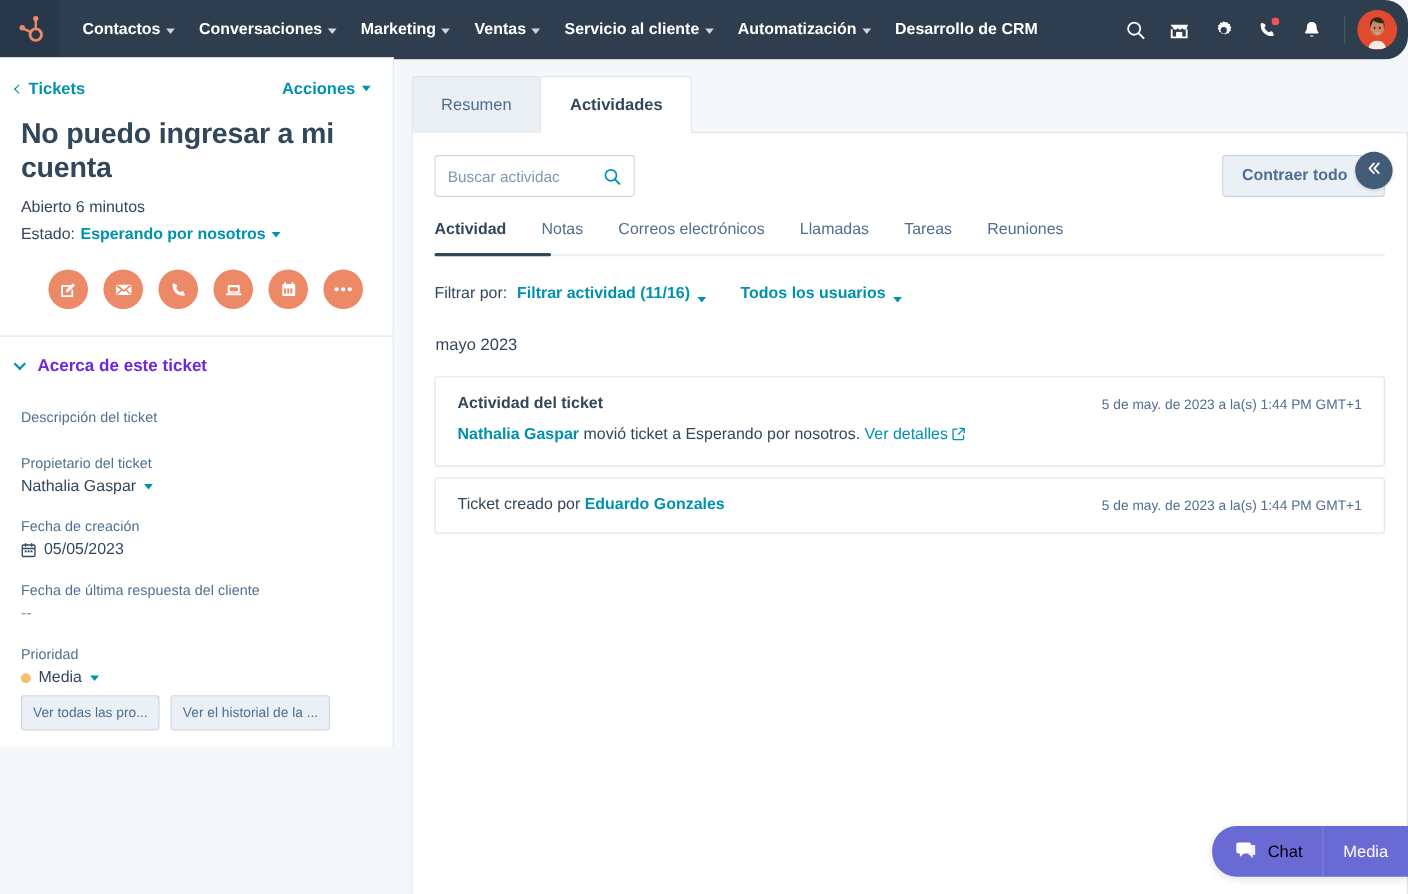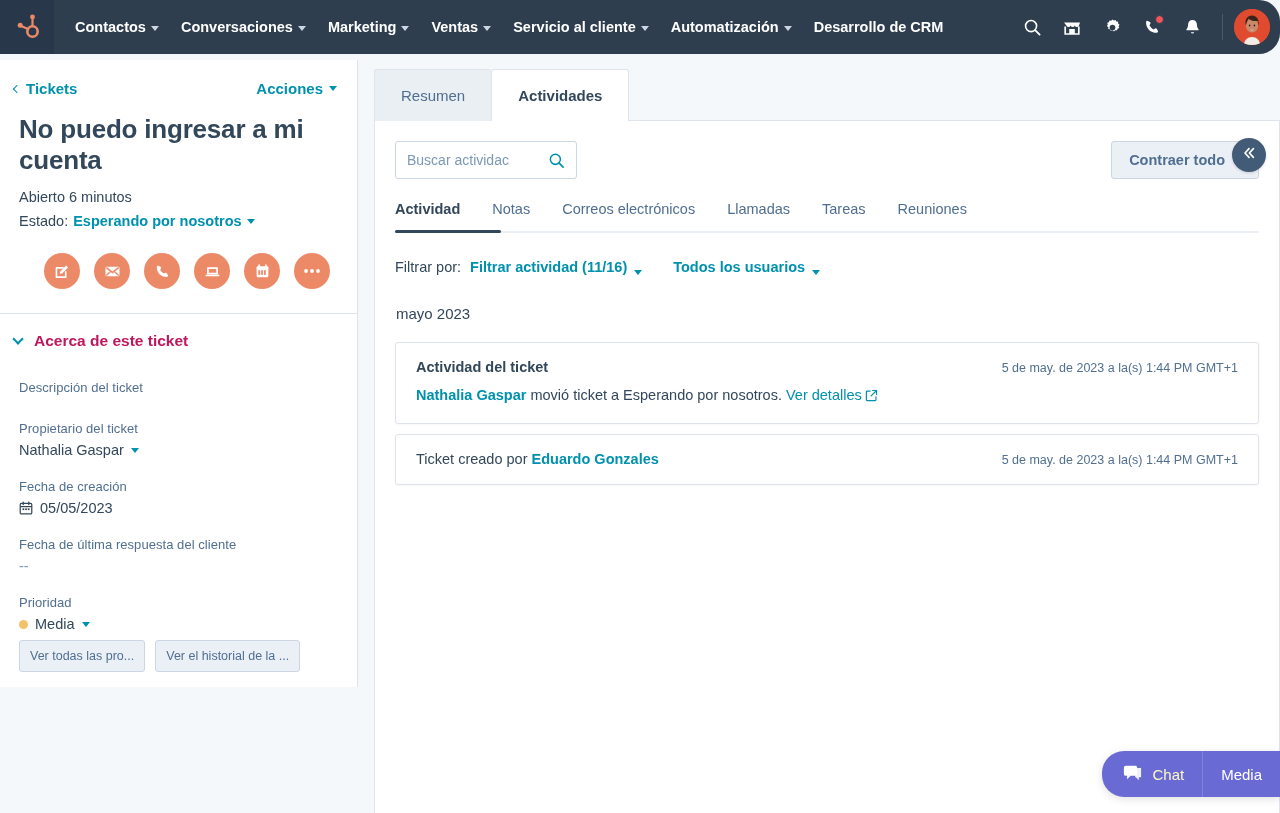--- a/index.html
+++ b/index.html
@@ -63,21 +63,21 @@
   .avatar {
     width: 36px; height: 36px; border-radius: 50%;
     background: #e04a2f;
     overflow: hidden; position: relative; cursor: pointer;
     flex: 0 0 36px;
   }
   .avatar svg { display:block; }
 
   
   .sidebar {
-    position: absolute; top: 60px; left: 0;
+    position: absolute; top: 52px; left: 0;
     width: 358px; height: 627px;
     background: #ffffff;
     border-right: 1px solid #dfe3eb;
     overflow: hidden;
   }
   .sb-top-row {
     display: flex; align-items: center; justify-content: space-between;
     padding: 20px 20px 0 14px;
   }
   .back-link {
@@ -127,21 +127,21 @@
 
   .about-head {
     display: flex; align-items: center; gap: 12px;
     padding: 18px 20px 0 14px; cursor: pointer;
   }
   .chev-down-teal {
     display:inline-block; width:8px; height:8px;
     border-right: 2px solid #0091ae; border-bottom: 2px solid #0091ae;
     transform: rotate(45deg); margin-top: -4px;
   }
-  .about-title { font-size: 15.5px; font-weight: 700; color: #be185d; }
+  .about-title { font-size: 15.5px; font-weight: 700; color: #6d28d9; }
 
   .prop-list { padding: 30px 20px 0 19px; }
   .prop-label {
     font-size: 13px; color: #516f90; margin-bottom: 6px; letter-spacing: 0.05px;
   }
   .prop-block { margin-bottom: 26px; }
   .prop-block.tight { margin-bottom: 21px; }
   .prop-value {
     font-size: 14.5px; color: #33475b;
     display: flex; align-items: center; gap: 7px;
@@ -290,21 +290,21 @@
   .chat-widget {
     position: absolute; bottom: 16px; right: 0px;
     display: flex; align-items: stretch;
     background: #6a6ad4; border-radius: 22px 0 0 22px;
     height: 46px; z-index: 50;
     box-shadow: 0 2px 8px rgba(0,0,0,0.12);
     overflow: hidden;
   }
   .chat-part {
     display: flex; align-items: center; gap: 9px;
-    padding: 0 18px 0 20px; color: #fef9c3; font-size: 15px; cursor: pointer;
+    padding: 0 18px 0 20px; color: #000000; font-size: 15px; cursor: pointer;
   }
   .chat-sep { width: 1px; background: #8181dd; }
   .help-part {
     display: flex; align-items: center;
     padding: 0 18px; color: #fff; font-size: 15px; cursor: pointer;
   }
 </style>
 </head>
 <body>
 

